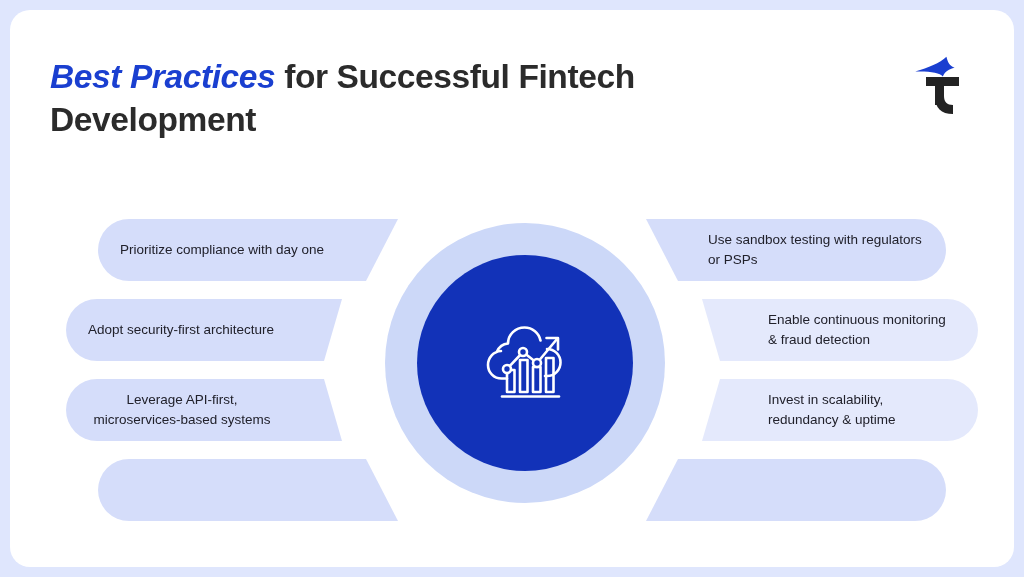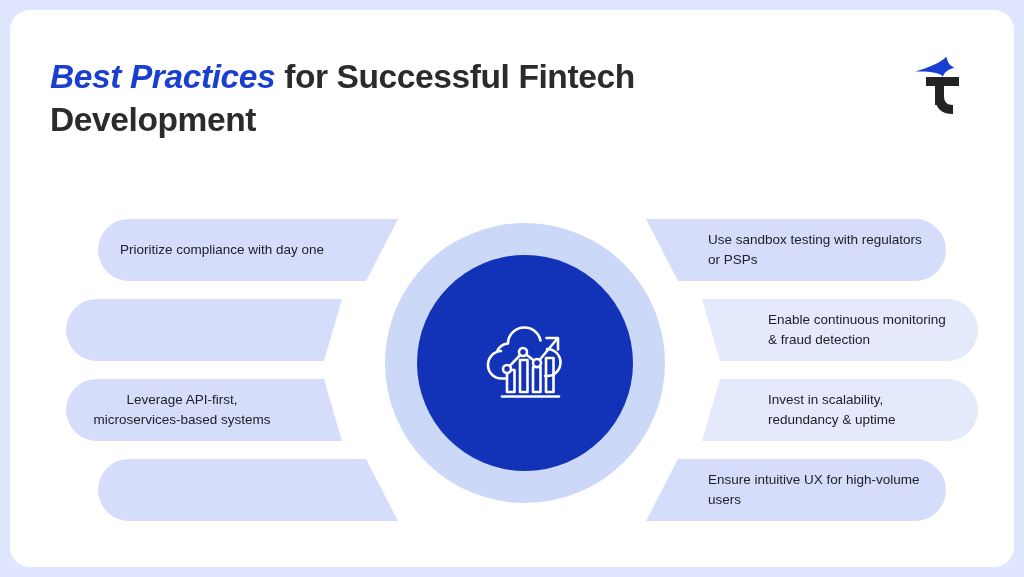--- a/index.html
+++ b/index.html
@@ -139,20 +139,21 @@
     <svg class="shape" viewBox="0 0 322 62" preserveAspectRatio="none">
       <path d="M31 0 H300 L268 62 H31 A31 31 0 0 1 31 0 Z" fill="#d5ddfa"></path>
     </svg>
     <span class="txt">Prioritize compliance with day one</span>
   </div>
 
   <div class="box left" style="left:56px; top:289px; width:294px;">
     <svg class="shape" viewBox="0 0 294 62" preserveAspectRatio="none">
       <path d="M31 0 H276 L258 62 H31 A31 31 0 0 1 31 0 Z" fill="#d5ddfa"></path>
     </svg>
+    <span class="txt">Adopt security-first architecture</span>
   </div>
 
   <div class="box left" style="left:56px; top:369px; width:294px;text-align:center;">
     <svg class="shape" viewBox="0 0 294 62" preserveAspectRatio="none">
       <path d="M31 0 H258 L276 62 H31 A31 31 0 0 1 31 0 Z" fill="#d5ddfa"></path>
     </svg>
     <span class="txt">Leverage API-first, microservices-based systems</span>
   </div>
 
   <div class="box left" style="left:88px; top:449px; width:322px;">
@@ -179,16 +180,15 @@
     <svg class="shape" viewBox="0 0 294 62" preserveAspectRatio="none">
       <path d="M36 0 H263 A31 31 0 0 1 263 62 H18 L36 0 Z" fill="#e4e9fc"></path>
     </svg>
     <span class="txt">Invest in scalability, redundancy &amp; uptime</span>
   </div>
 
   <div class="box right" style="left:614px; top:449px; width:322px;">
     <svg class="shape" viewBox="0 0 322 62" preserveAspectRatio="none">
       <path d="M54 0 H291 A31 31 0 0 1 291 62 H22 L54 0 Z" fill="#d5ddfa"></path>
     </svg>
-    <span class="txt">Ensure intuitive UX for high-volume users</span>
   </div>
 
 </div>
 
 </body></html>

